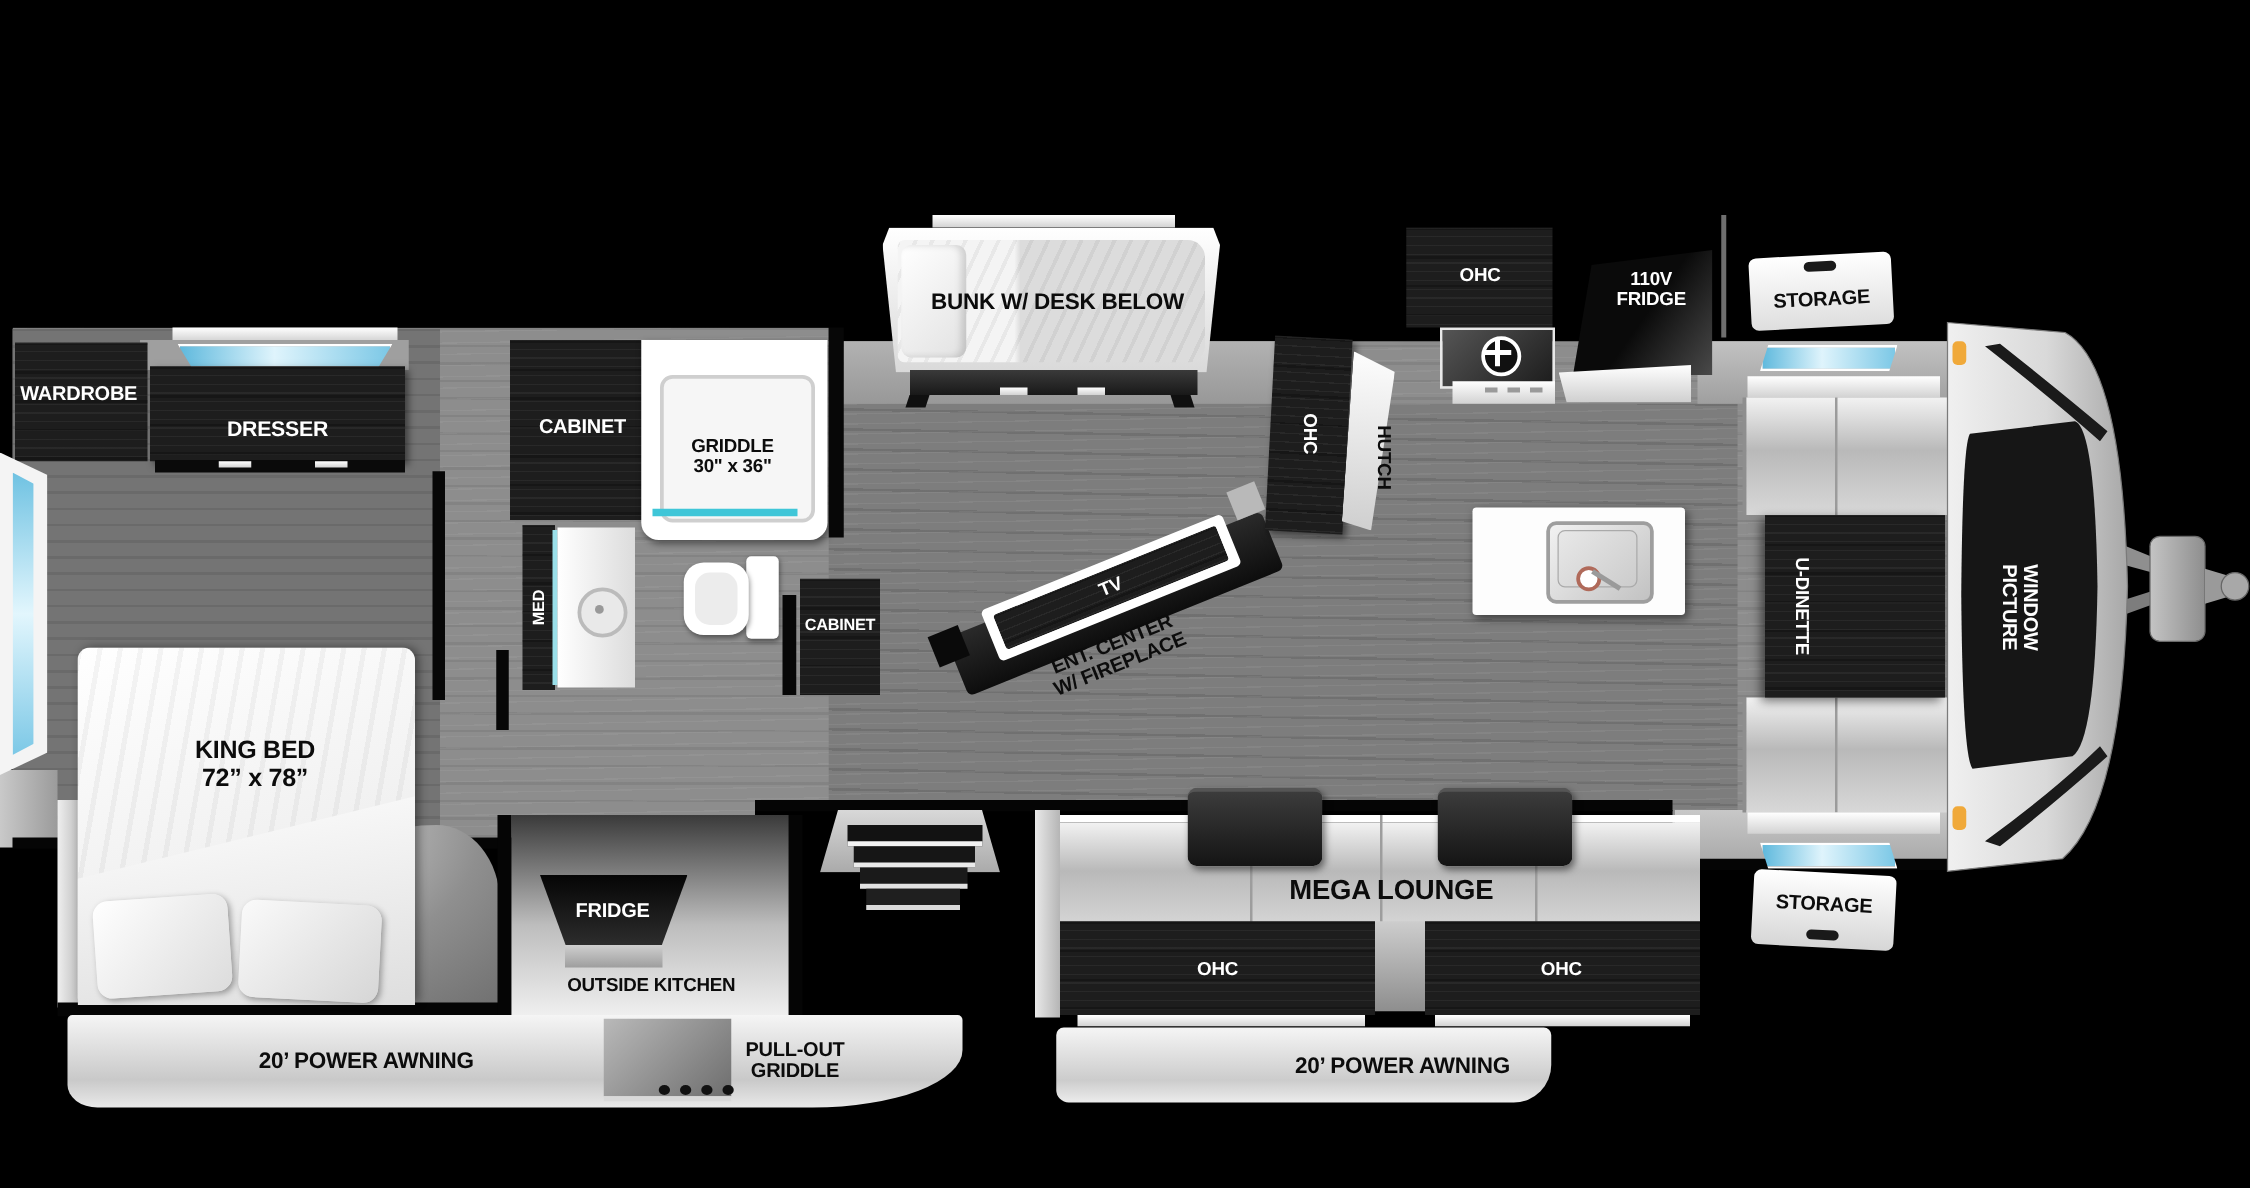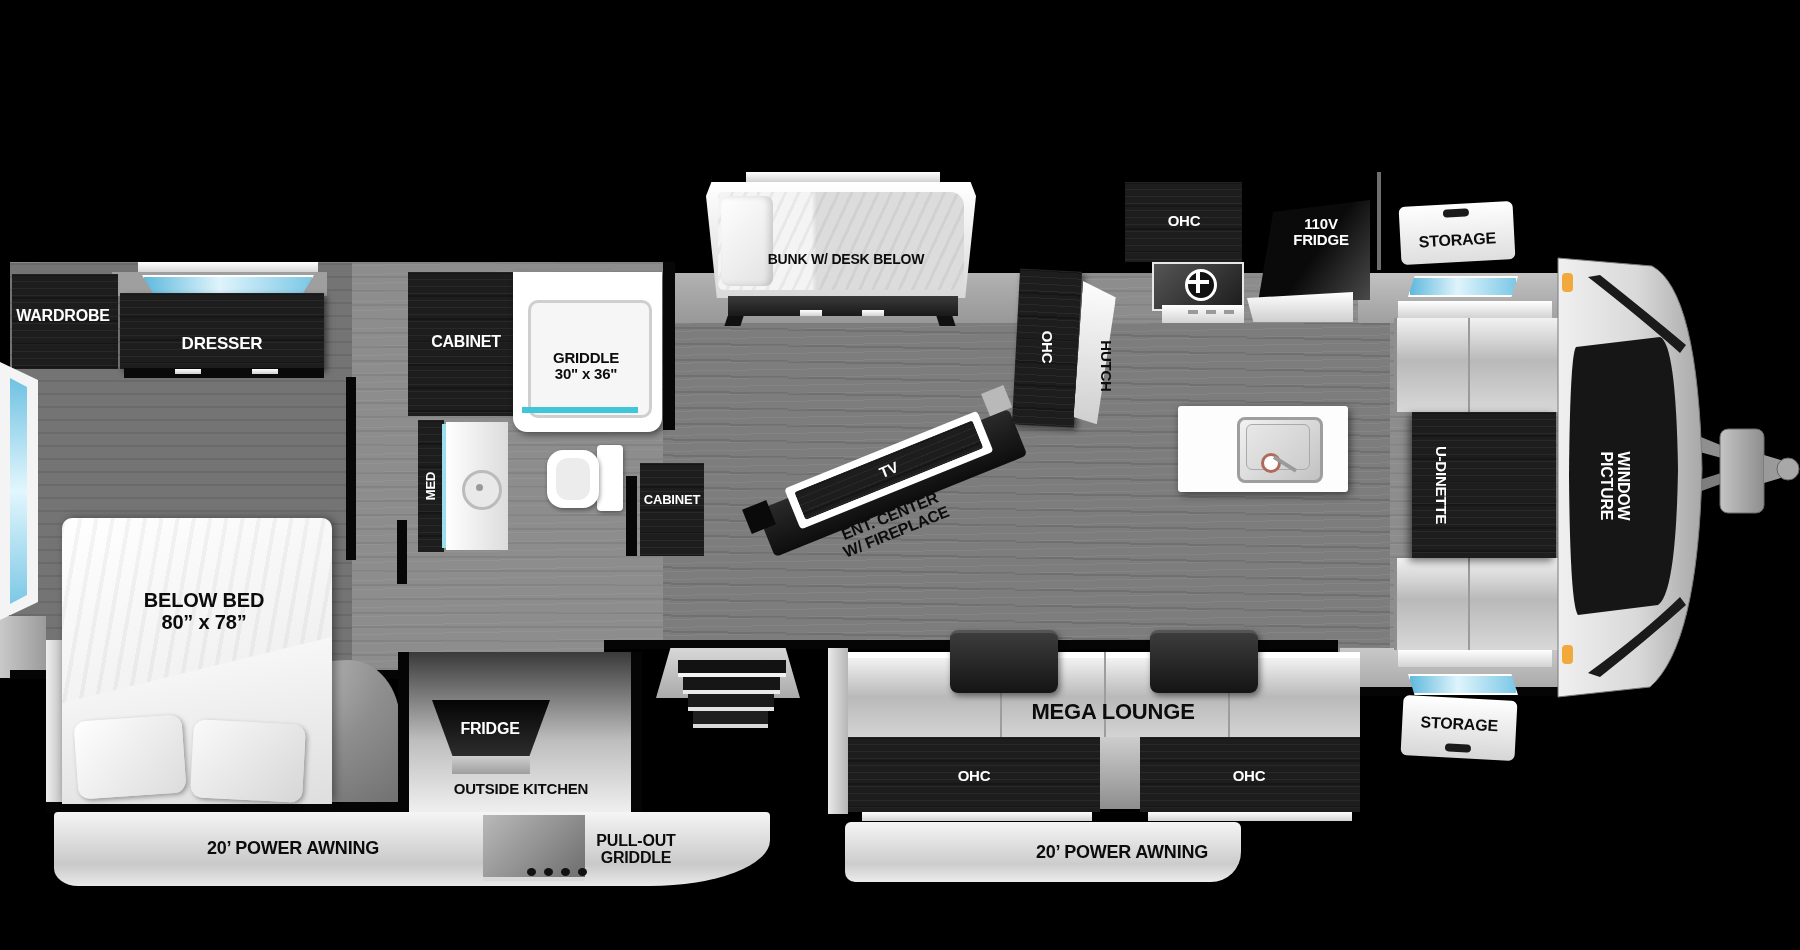--- a/index.html
+++ b/index.html
@@ -93,21 +93,21 @@
 
   <div class="abs wood-dark" style="left:640px;top:463px;width:64px;height:93px;"></div>
   <div class="lbl w" style="left:672px;top:500px;font-size:13px;">CABINET</div>
 
   <div class="abs whitebar" style="left:746px;top:172px;width:194px;height:10px;"></div>
   <div class="abs" style="left:706px;top:182px;width:270px;height:116px;background:linear-gradient(180deg,#ffffff,#d9d9d9);
        clip-path:polygon(2% 0,98% 0,100% 12%,96% 100%,4% 100%,0 12%);"></div>
   <div class="abs" style="left:718px;top:192px;width:246px;height:98px;border-radius:6px 14px 14px 6px;background:
        repeating-linear-gradient(115deg,rgba(0,0,0,.05) 0 3px,transparent 3px 12px),linear-gradient(90deg,#f4f4f4 38%,#dcdcdc 40%);"></div>
   <div class="abs" style="left:721px;top:196px;width:52px;height:90px;border-radius:8px;background:linear-gradient(135deg,#ffffff,#e2e2e2);box-shadow:inset -4px 0 6px rgba(0,0,0,.15);"></div>
-  <div class="lbl b" style="left:846px;top:242px;font-size:14px;margin-top:18px;">BUNK W/ DESK BELOW</div>
+  <div class="lbl b" style="left:846px;top:242px;font-size:18px;">BUNK W/ DESK BELOW</div>
   <div class="abs" style="left:728px;top:296px;width:230px;height:20px;background:linear-gradient(180deg,#3a3a3a,#191919);"></div>
   <div class="abs whitebar" style="left:800px;top:310px;width:22px;height:6px;"></div>
   <div class="abs whitebar" style="left:862px;top:310px;width:22px;height:6px;"></div>
   <div class="abs" style="left:726px;top:316px;width:16px;height:10px;background:#101010;transform:skewX(-18deg);"></div>
   <div class="abs" style="left:938px;top:316px;width:16px;height:10px;background:#101010;transform:skewX(18deg);"></div>
 
   <div class="abs" style="left:752px;top:428px;width:286px;height:110px;transform:rotate(-22deg);transform-origin:50% 40%;">
     <div class="abs" style="left:0px;top:28px;width:272px;height:50px;background:linear-gradient(180deg,#2a2a2a,#0d0d0d);border-radius:5px;"></div>
     <div class="abs" style="left:34px;top:18px;width:208px;height:44px;background:#fff;border-radius:4px;"></div>
     <div class="abs wood-dark" style="left:42px;top:25px;width:192px;height:30px;border-radius:3px;"></div>
@@ -210,22 +210,22 @@
   <div class="abs" style="left:46px;top:802px;width:354px;height:11px;background:#050505;"></div>
 
   <div class="abs" style="left:62px;top:518px;width:270px;height:284px;border-radius:10px 10px 4px 4px;background:
        repeating-linear-gradient(100deg,rgba(0,0,0,.04) 0 4px,transparent 4px 16px),linear-gradient(160deg,#ffffff,#e6e6e6);
        box-shadow:3px 0 8px rgba(0,0,0,.4);"></div>
   <div class="abs" style="left:62px;top:630px;width:270px;height:172px;background:linear-gradient(170deg,#ffffff,#dedede);
        clip-path:polygon(0 42%,100% 4%,100% 100%,0 100%);border-top:2px solid #bbb;"></div>
   <div class="abs" style="left:76px;top:718px;width:108px;height:78px;background:linear-gradient(135deg,#ffffff,#dcdcdc);border-radius:12px;transform:rotate(-4deg);box-shadow:2px 2px 5px rgba(0,0,0,.35);"></div>
   <div class="abs" style="left:192px;top:722px;width:112px;height:78px;background:linear-gradient(135deg,#fafafa,#d6d6d6);border-radius:12px;transform:rotate(3deg);box-shadow:2px 2px 5px rgba(0,0,0,.35);"></div>
   <div class="lbl b" style="left:204px;top:612px;font-size:20px;">
-     <span>BELOW BED</span><br>
-     <span>80” x 78”</span>
+     <span>KING BED</span><br>
+     <span>72” x 78”</span>
   </div>
 
   <div class="abs" style="left:398px;top:652px;width:222px;height:160px;background:linear-gradient(180deg,#3a3a3a,#bdbdbd 55%,#efefef);border-left:11px solid #050505;border-right:11px solid #050505;border-bottom:10px solid #050505;"></div>
   <div class="abs" style="left:432px;top:700px;width:118px;height:58px;background:linear-gradient(180deg,#050505,#2e2e2e);clip-path:polygon(0 0,100% 0,82% 100%,18% 100%);"></div>
   <div class="abs" style="left:452px;top:756px;width:78px;height:18px;background:linear-gradient(180deg,#cfcfcf,#9e9e9e);"></div>
   <div class="lbl w" style="left:490px;top:729px;font-size:16px;">FRIDGE</div>
   <div class="lbl b" style="left:521px;top:789px;font-size:15px;">OUTSIDE KITCHEN</div>
 
   <div class="abs" style="left:656px;top:648px;width:144px;height:50px;background:linear-gradient(180deg,#d8d8d8,#aaaaaa);clip-path:polygon(10% 0,90% 0,100% 100%,0 100%);"></div>
   <div class="abs" style="left:676px;top:660px;width:112px;height:80px;">

